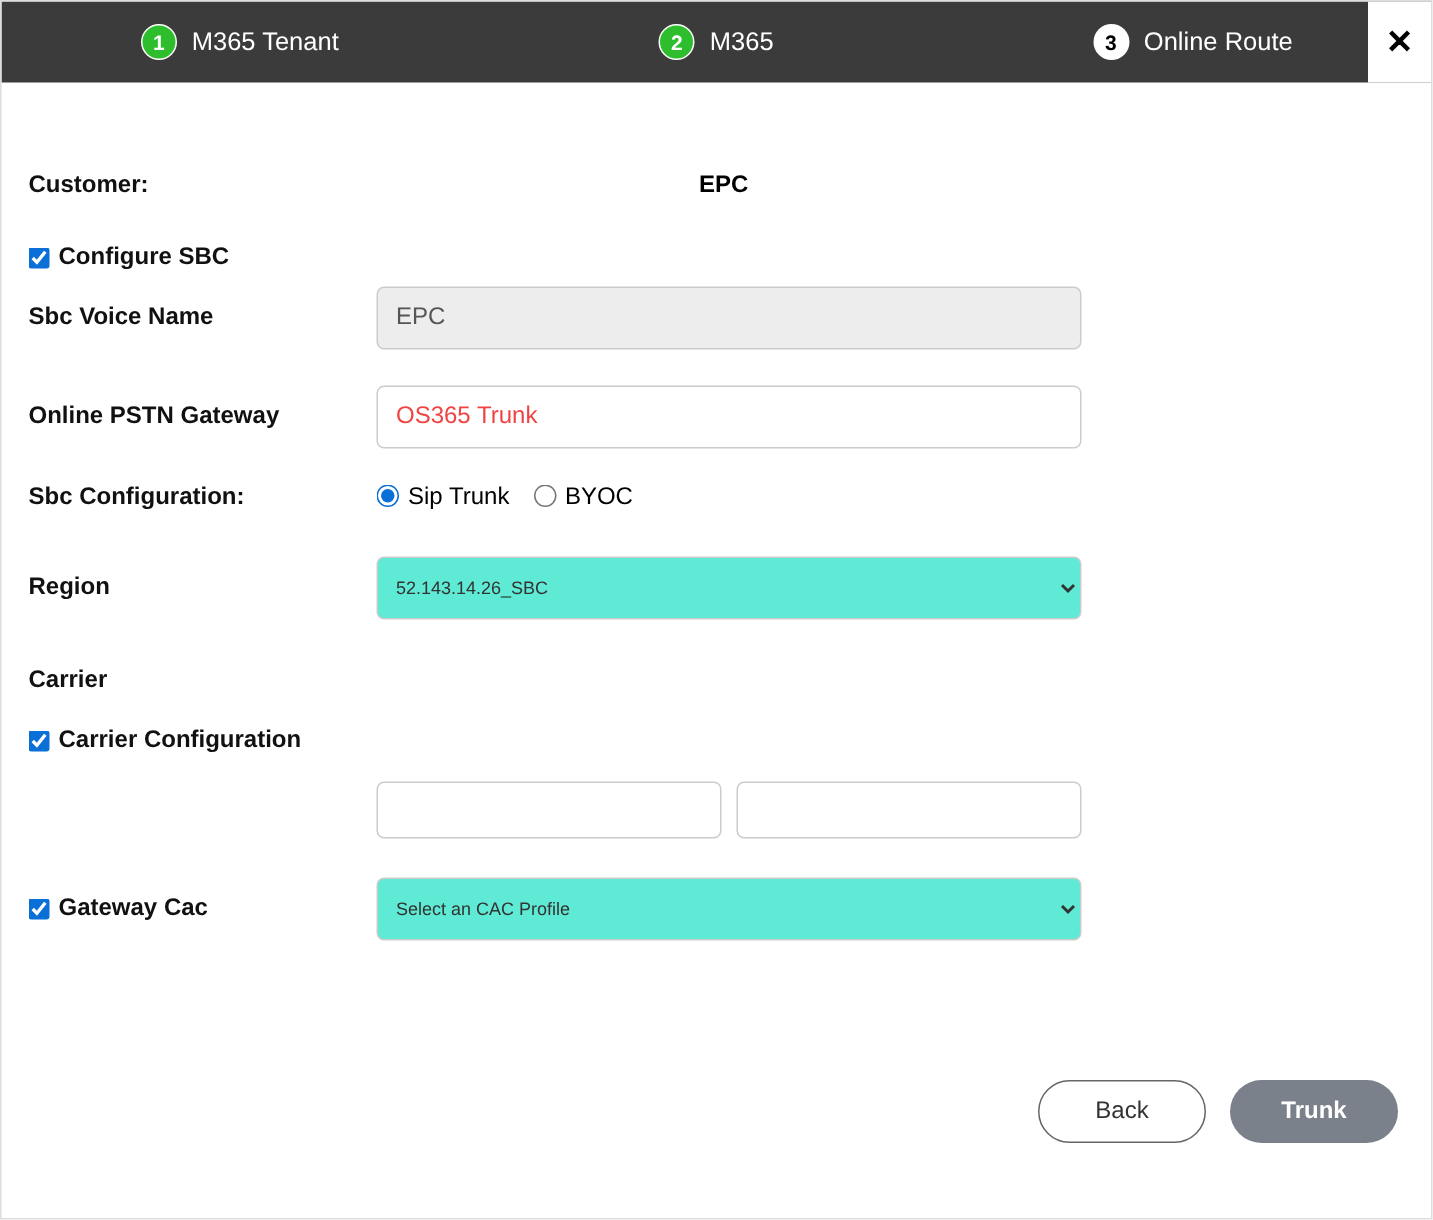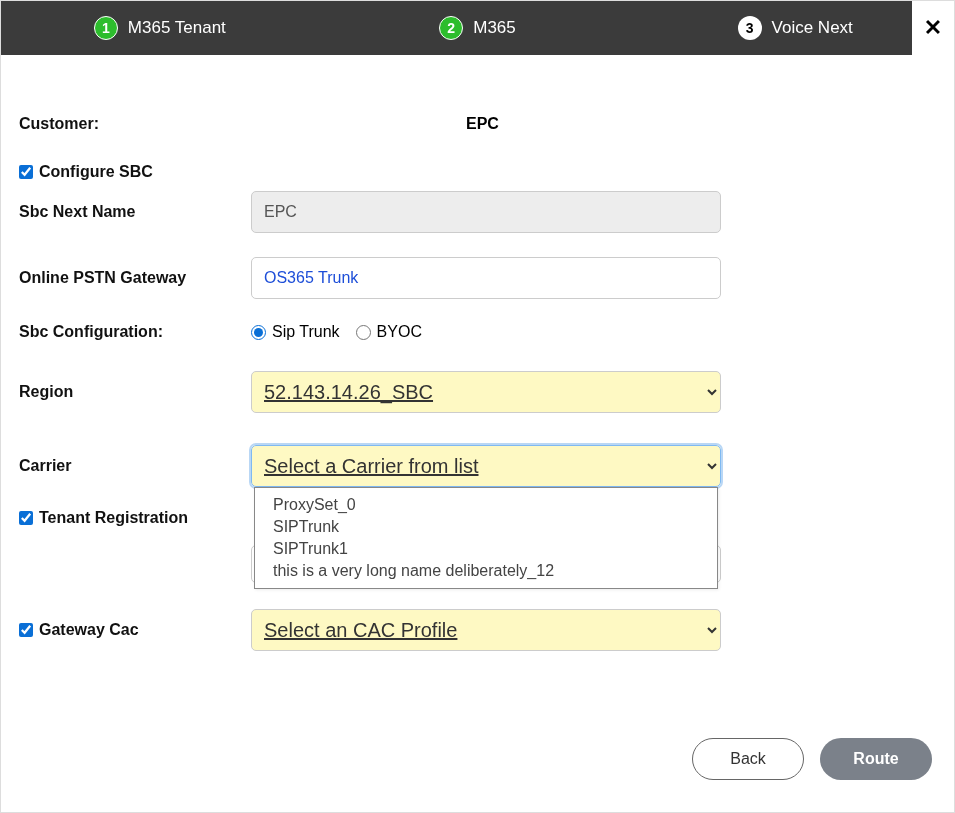--- a/index.html
+++ b/index.html
@@ -92,36 +92,35 @@
       font-weight: 700;
     }
     input[type="text"].field {
       width: 100%;
       height: 42px;
       border: 1px solid #ccc;
       border-radius: 5px;
       padding: 0 12px;
       font-size: 16px;
       background: #fff;
-      color: #1d4ed8;
+      color: #ef4444;
     }
     input[type="text"].field.disabled {
       background: #ededed;
       color: #555;
     }
     select.field {
       width: 100%;
       height: 42px;
       border: 1px solid #ccc;
       border-radius: 5px;
       padding: 0 8px;
-      font-size: 20px;
-      background: #fef9c3;
+      font-size: 12px;
+      background: #5eead4;
       color: #333;
-      text-decoration: underline;
     }
     select.field.focused {
       border: 1px solid #7fb9f2;
       outline: 2px solid #b9d7f5;
     }
     .dropdown-list {
       position: absolute;
       top: 42px;
       left: 3px;
       right: 3px;
@@ -142,21 +141,20 @@
       height: 14px;
       accent-color: #0a6fd6;
     }
     .radio-group {
       display: flex;
       gap: 16px;
       align-items: center;
     }
     .radio-opt {
       display: flex;
-      align-items: center;
       gap: 6px;
       font-size: 16px;
     }
     .radio-opt input[type="radio"] {
       width: 15px;
       height: 15px;
       accent-color: #0a6fd6;
     }
     .hidden-row {
       display: flex;
@@ -166,21 +164,21 @@
     .hidden-field {
       flex: 1;
       height: 38px;
       border: 1px solid #ccc;
       border-radius: 5px;
       background: #fff;
     }
     .footer {
       position: absolute;
       right: 22px;
-      bottom: 32px;
+      bottom: 50px;
       display: flex;
       gap: 16px;
     }
     .btn {
       width: 112px;
       height: 42px;
       border-radius: 21px;
       font-size: 16px;
       cursor: pointer;
       border: none;
@@ -203,21 +201,21 @@
   <div class="step">
     <div class="step-badge done">1</div>
     <span>M365 Tenant</span>
   </div>
   <div class="step">
     <div class="step-badge done">2</div>
     <span>M365</span>
   </div>
   <div class="step">
     <div class="step-badge current">3</div>
-    <span>Voice Next</span>
+    <span>Online Route</span>
   </div>
   <div class="close-btn">
     <span>✕</span>
   </div>
 </div>
 
 <div class="content">
 
   <div class="row" style="margin-bottom:30px;justify-content:space-between;">
     <div class="label-col">Customer:</div>
@@ -227,21 +225,21 @@
   </div>
 
   <div class="row" style="margin-bottom:10px;">
     <div class="label-col">
       <input type="checkbox" class="checkbox" checked="" style="">
       <span>Configure SBC</span>
     </div>
   </div>
 
   <div class="row">
-    <div class="label-col">Sbc Next Name</div>
+    <div class="label-col">Sbc Voice Name</div>
     <div class="value-col">
       <input type="text" class="field disabled" readonly="" value="EPC" style="">
     </div>
   </div>
 
   <div class="row">
     <div class="label-col">Online PSTN Gateway</div>
     <div class="value-col">
       <input type="text" class="field" value="OS365 Trunk" style="">
     </div>
@@ -267,37 +265,26 @@
     <div class="label-col">Region</div>
     <div class="value-col">
       <select class="field">
         <option>52.143.14.26_SBC</option>
       </select>
     </div>
   </div>
 
   <div class="row" style="margin-bottom:22px;">
     <div class="label-col">Carrier</div>
-    <div class="value-col">
-      <select class="field focused">
-        <option>Select a Carrier from list</option>
-      </select>
-      <div class="dropdown-list">
-        <div class="dropdown-item">ProxySet_0</div>
-        <div class="dropdown-item">SIPTrunk</div>
-        <div class="dropdown-item">SIPTrunk1</div>
-        <div class="dropdown-item">this is a very long name deliberately_12</div>
-      </div>
-    </div>
   </div>
 
   <div class="row" style="margin-bottom:18px;">
     <div class="label-col">
       <input type="checkbox" class="checkbox" checked="" style="">
-      <span>Tenant Registration</span>
+      <span>Carrier Configuration</span>
     </div>
   </div>
 
   <div class="row" style="margin-bottom:26px;">
     <div class="label-col"></div>
     <div class="value-col">
       <div class="hidden-row">
         <div class="hidden-field"></div>
         <div class="hidden-field"></div>
       </div>
@@ -313,14 +300,14 @@
       <select class="field">
         <option>Select an CAC Profile</option>
       </select>
     </div>
   </div>
 
 </div>
 
 <div class="footer">
   <button class="btn back">Back</button>
-  <button class="btn next">Route</button>
+  <button class="btn next">Trunk</button>
 </div>
 
 </body></html>

